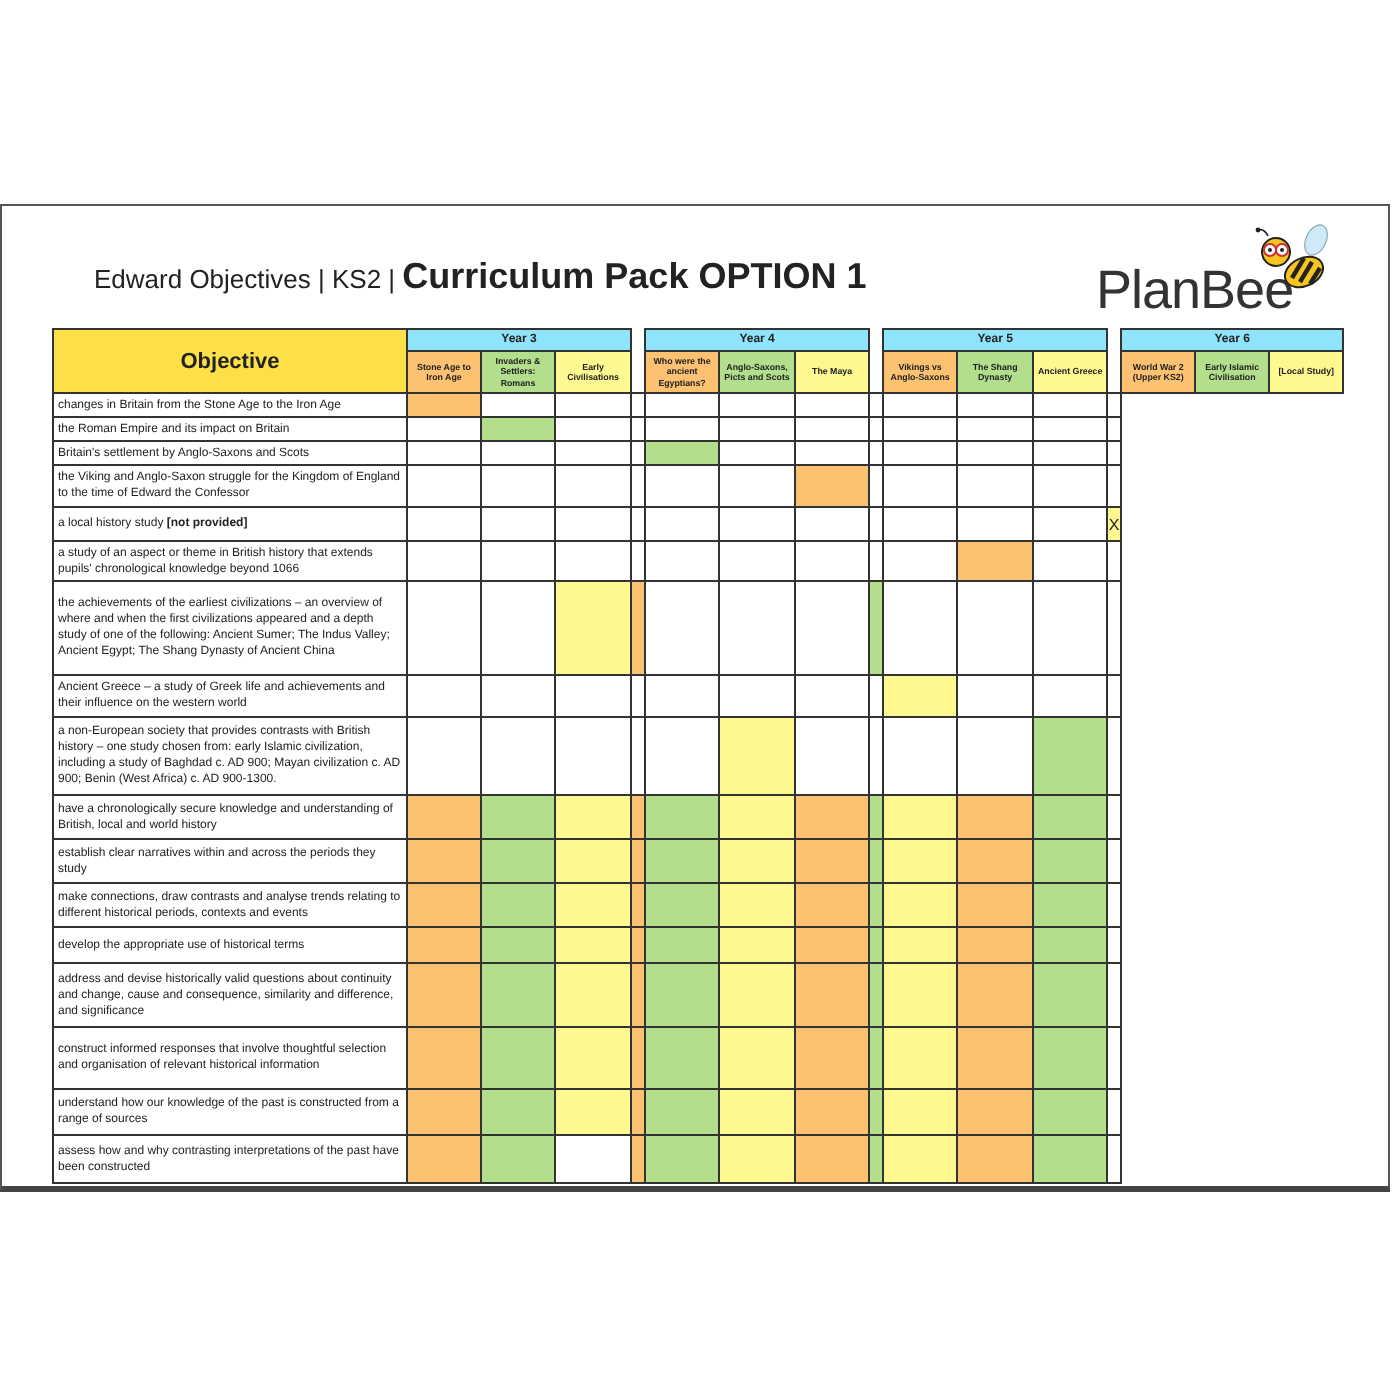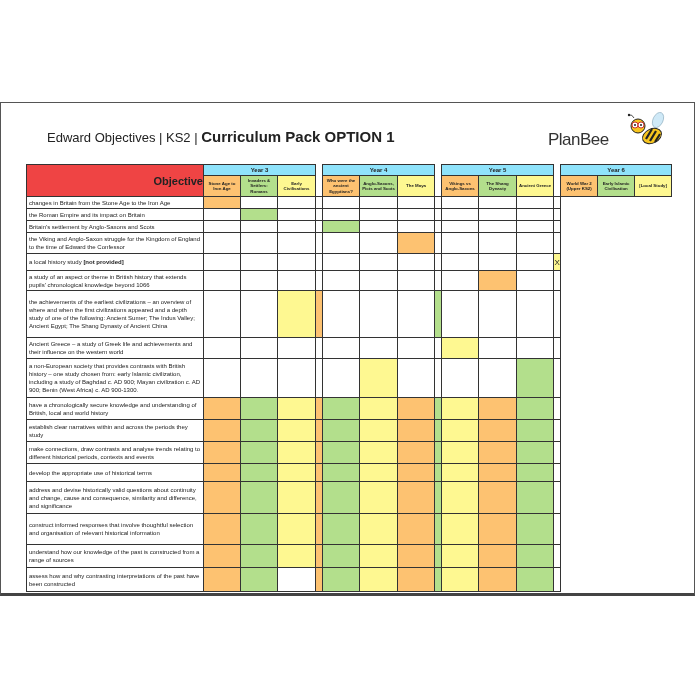--- a/index.html
+++ b/index.html
@@ -1,25 +1,25 @@
 <!DOCTYPE html>
 <html><head>
 <meta charset="utf-8">
 <style>
   html, body { margin:0; padding:0; background:#ffffff; }
   body { width:700px; height:700px; position:relative; overflow:hidden; font-family:"Liberation Sans", sans-serif; }
   .card { position:absolute; left:0; top:102px; width:695px; height:494px; border:1px solid #555; border-bottom:3px solid #444; background:#fff; box-sizing:border-box; }
   .title { position:absolute; left:47px; top:128px; font-size:13px; color:#222; white-space:nowrap; }
   .title .sub { font-size:13px; }
-  .title .main { font-size:15px; font-weight:bold; }
-  .logo { position:absolute; left:548px; top:130px; font-size:17px; color:#333; letter-spacing:-0.5px; }
+  .title .main { font-size:18px; font-weight:bold; }
+  .logo { position:absolute; left:548px; top:130px; font-size:27px; color:#333; letter-spacing:-0.5px; }
   .bee { position:absolute; left:622px; top:112px; width:46px; height:36px; }
   table.grid { position:absolute; left:26px; top:164px; border-collapse:collapse; table-layout:fixed; }
   table.grid td, table.grid th { border:1px solid #333; padding:0; box-sizing:border-box; }
-  .objh { background:#ef4444; font-size:11px; font-weight:bold; color:#222; text-align:right;margin-top:33px; }
+  .objh { background:#fde047; font-size:11px; font-weight:bold; color:#222; text-align:center;margin-top:33px; }
   .yearh { background:#8fe3fb; font-size:6px; font-weight:bold; text-align:center; color:#222; height:11px; }
   .subh { font-size:4.4px; font-weight:bold; text-align:center; color:#222; line-height:5.5px; height:21px; }
   .gap { border-top:none !important; border-bottom:none !important; background:#fff; }
   .obj { font-size:6px; color:#222; padding:1px 2px !important; line-height:8px; vertical-align:middle; }
   .o { background:#fdc271; }
   .g { background:#b3df8c; }
   .y { background:#fef891; }
   .w { background:#ffffff; }
   .cell { text-align:center; font-size:8px; color:#222; }
 </style>

